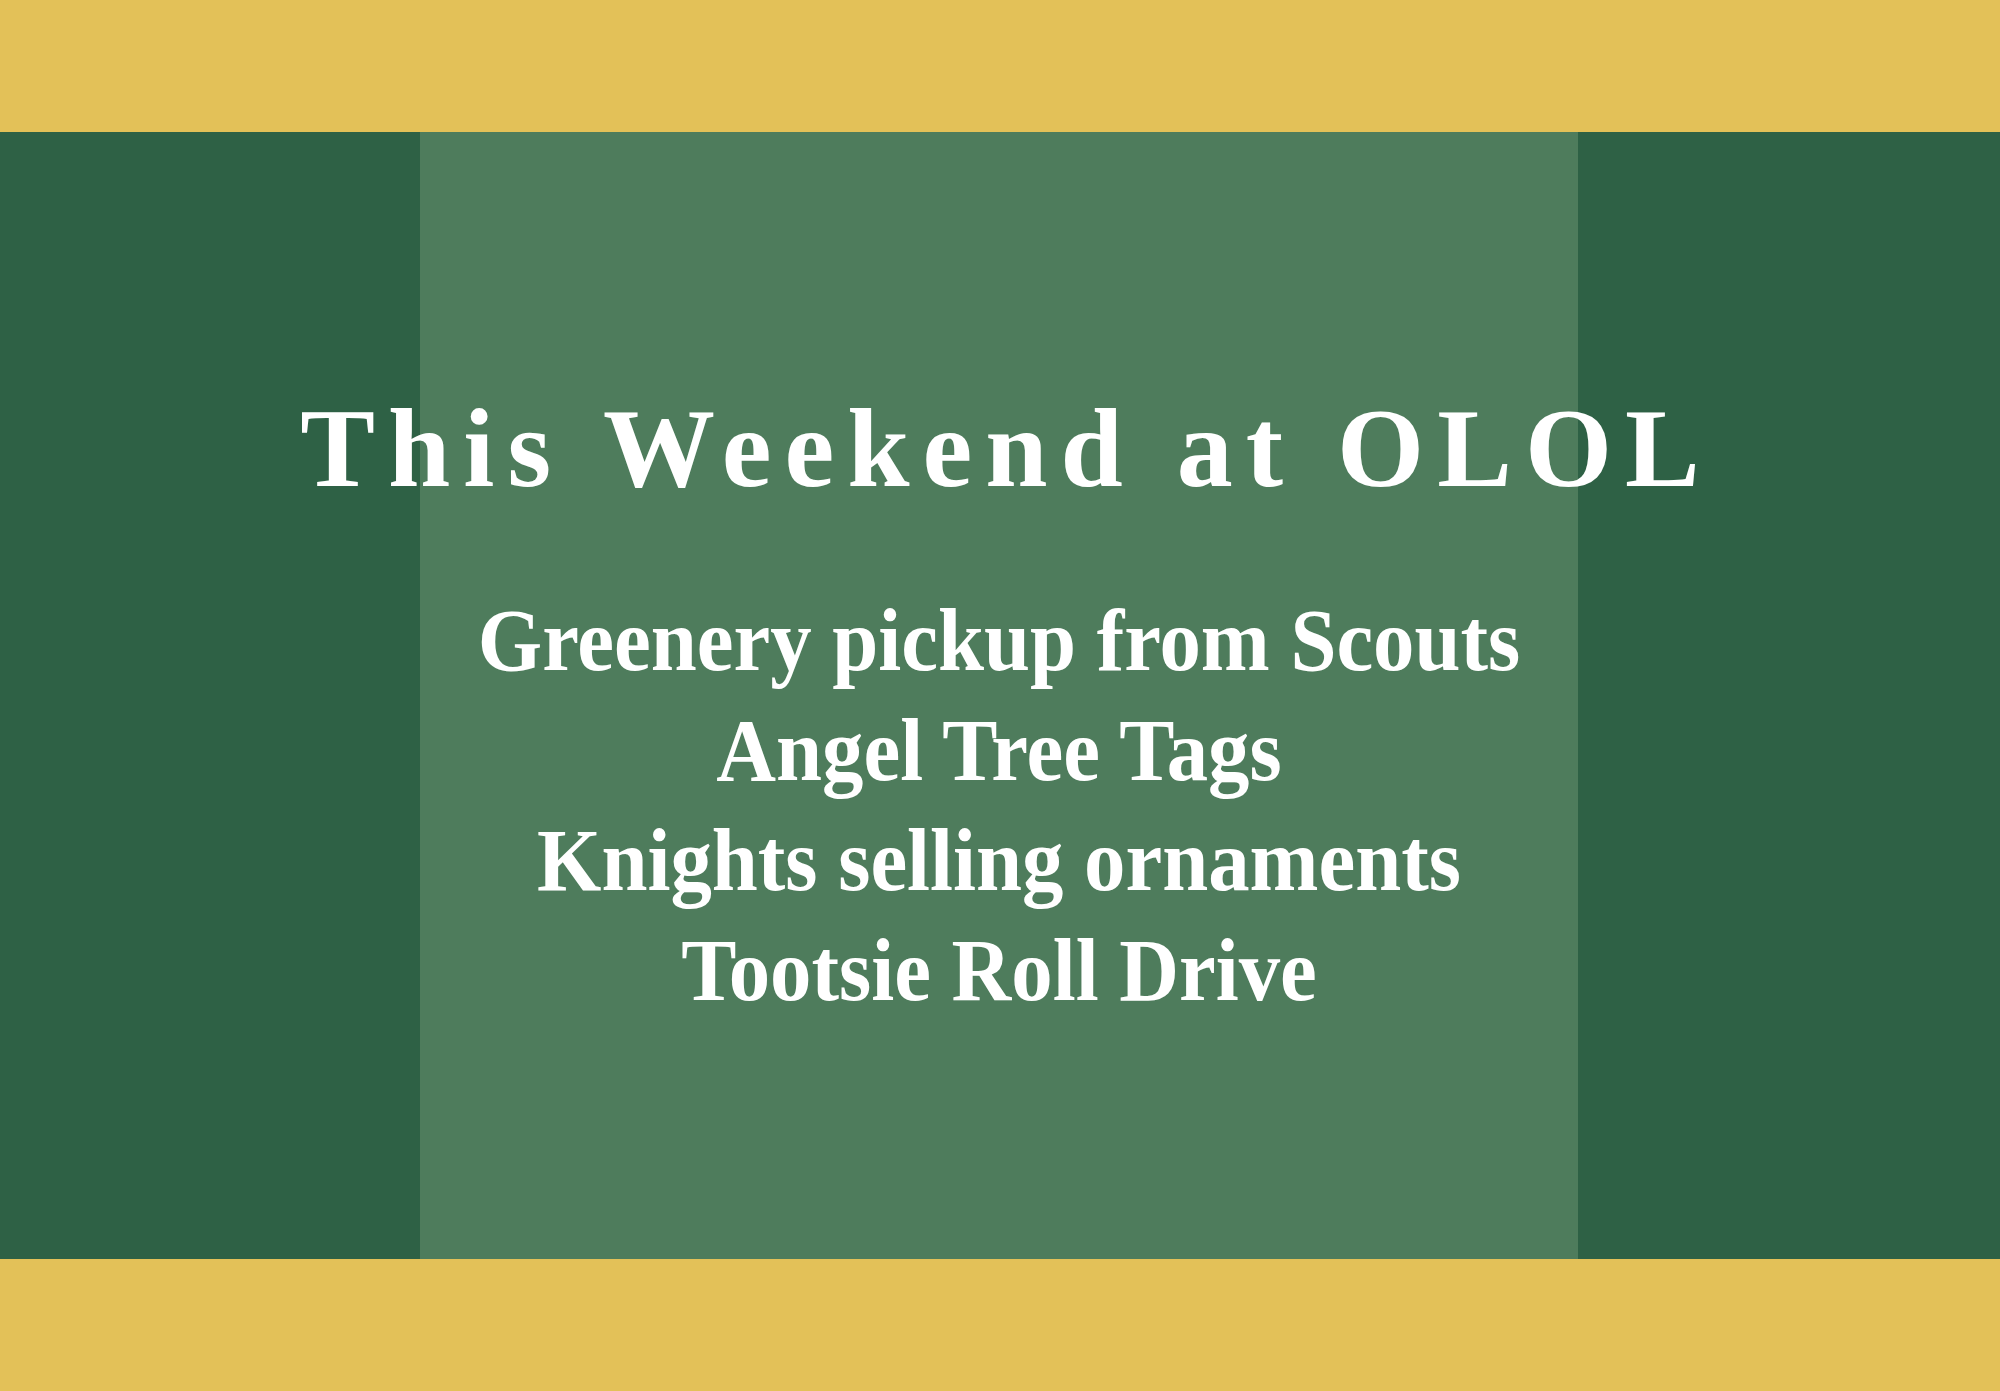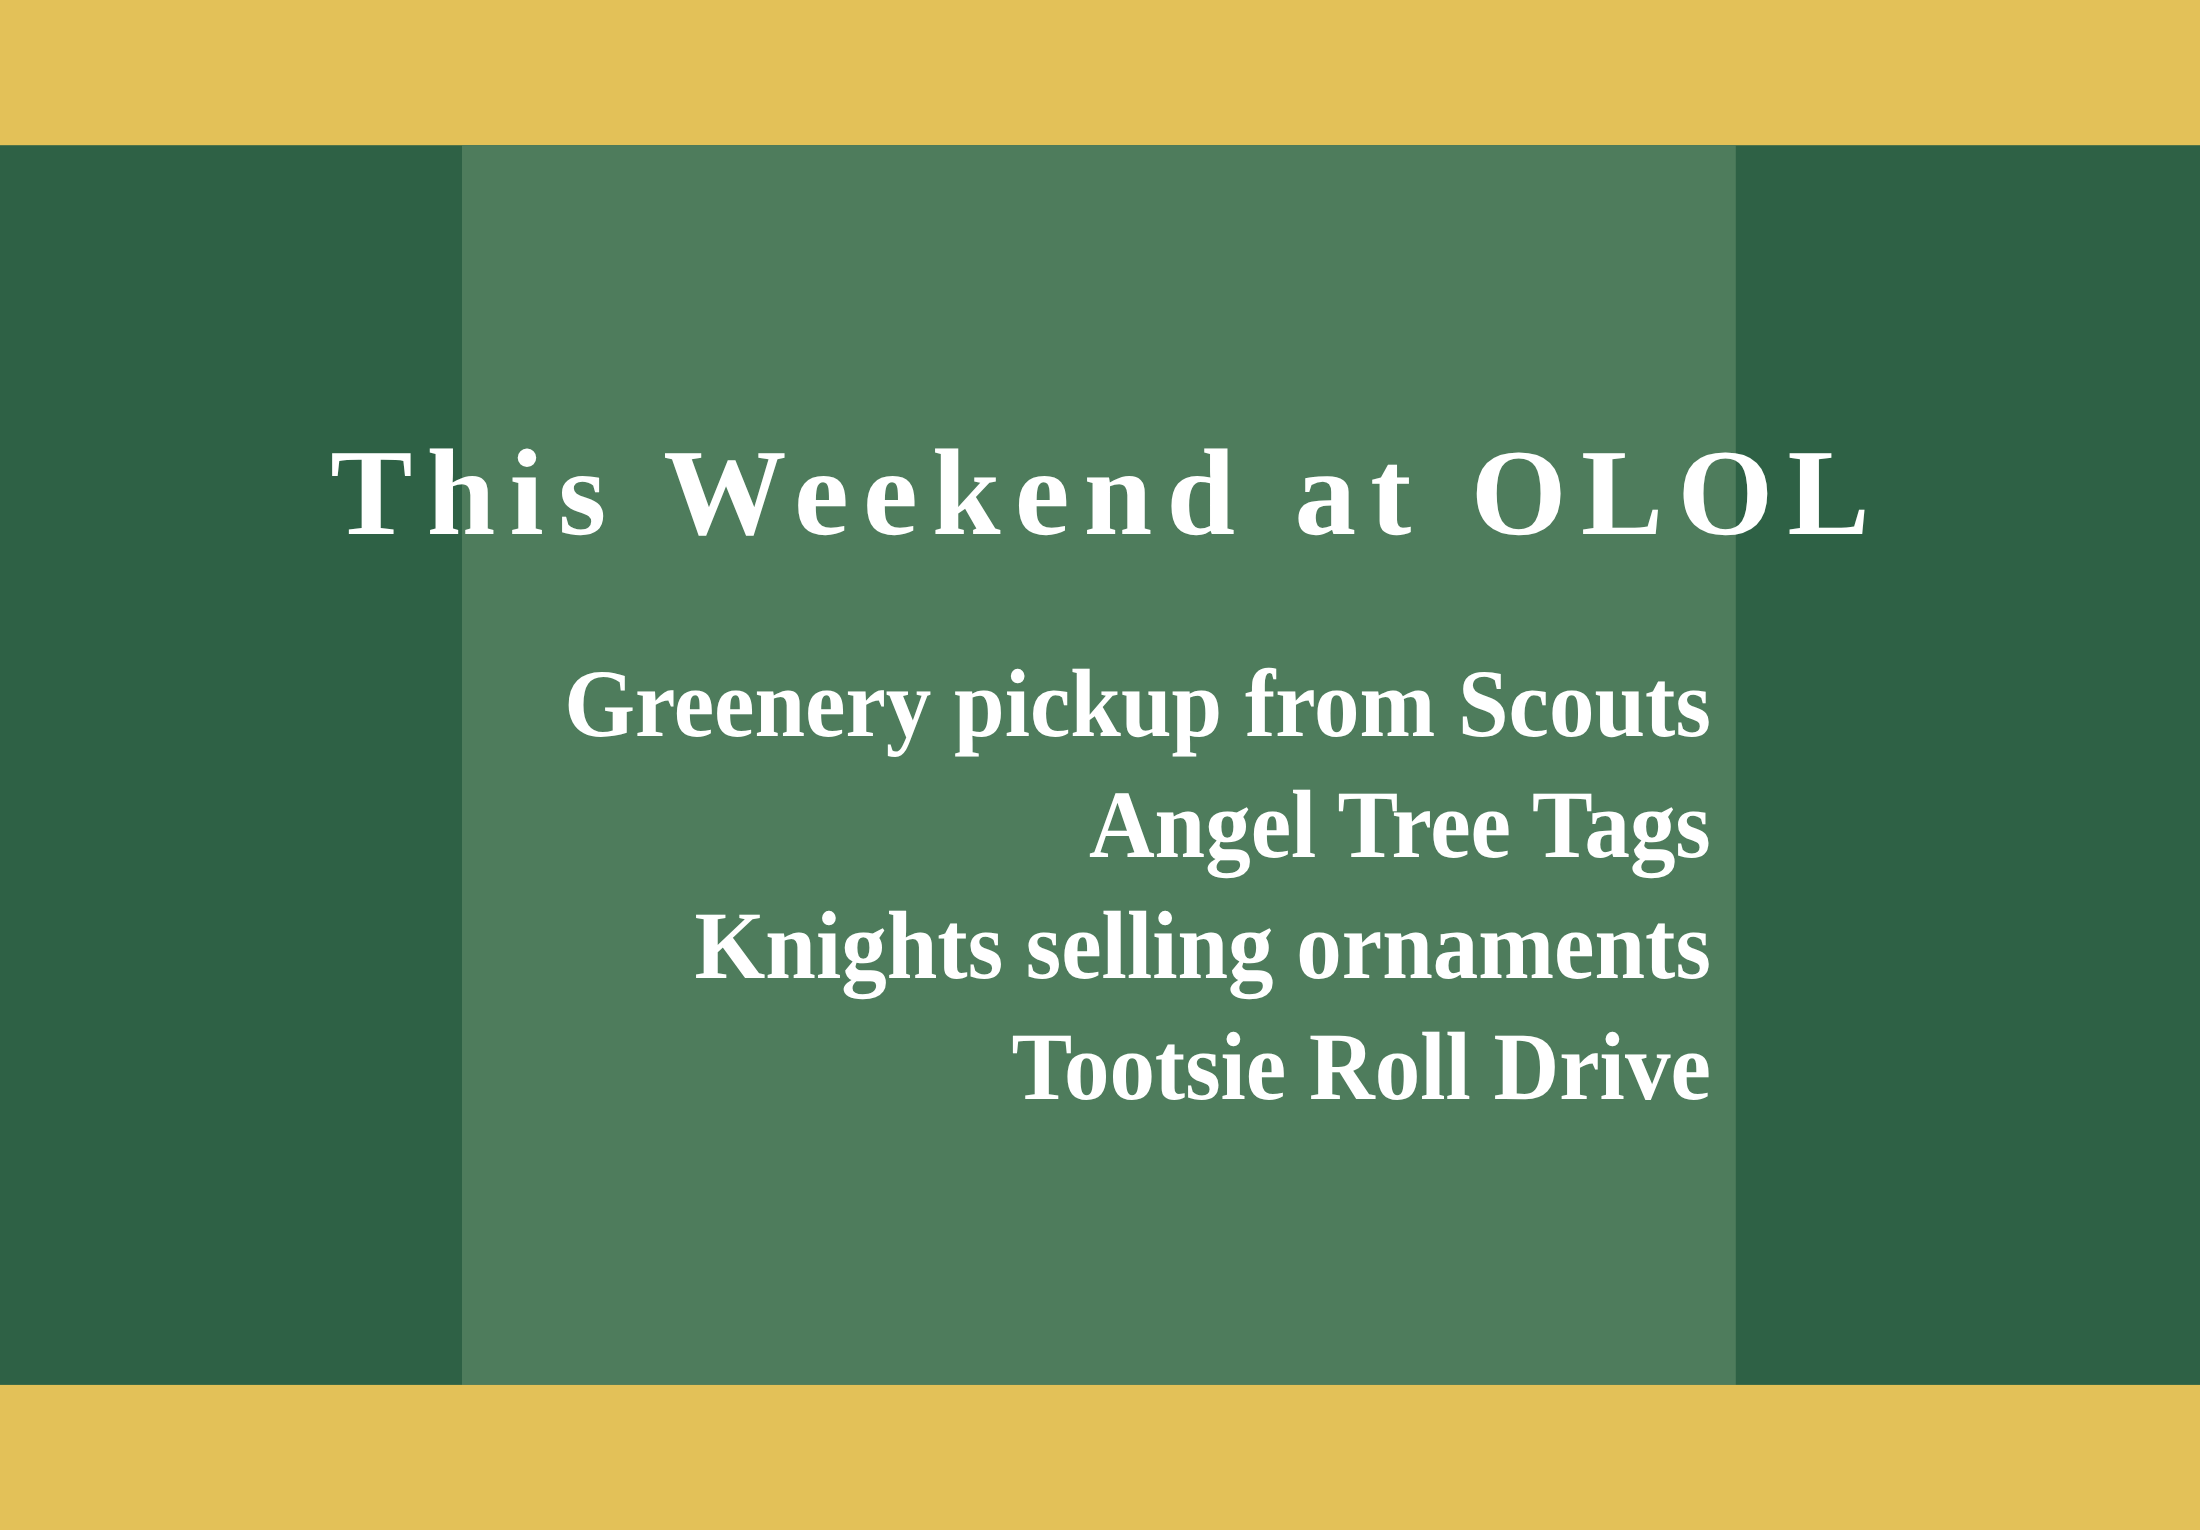--- a/index.html
+++ b/index.html
@@ -67,23 +67,22 @@
     letter-spacing: 13px;
     text-indent: 13px;
     white-space: nowrap;
   }
 
   .body-lines {
     position: absolute;
     left: 420px;
     width: 1158px;
     top: 586px;
-    text-align: right;
+    text-align: center;
     color: #FFFFFF;
-    margin-left: 12px;
   }
 
   .body-line {
     display: block;
     margin: 0;
     padding: 0;
     font-family: "Liberation Serif", "DejaVu Serif", serif;
     font-weight: 700;
     font-size: 88px;
     line-height: 110px;

